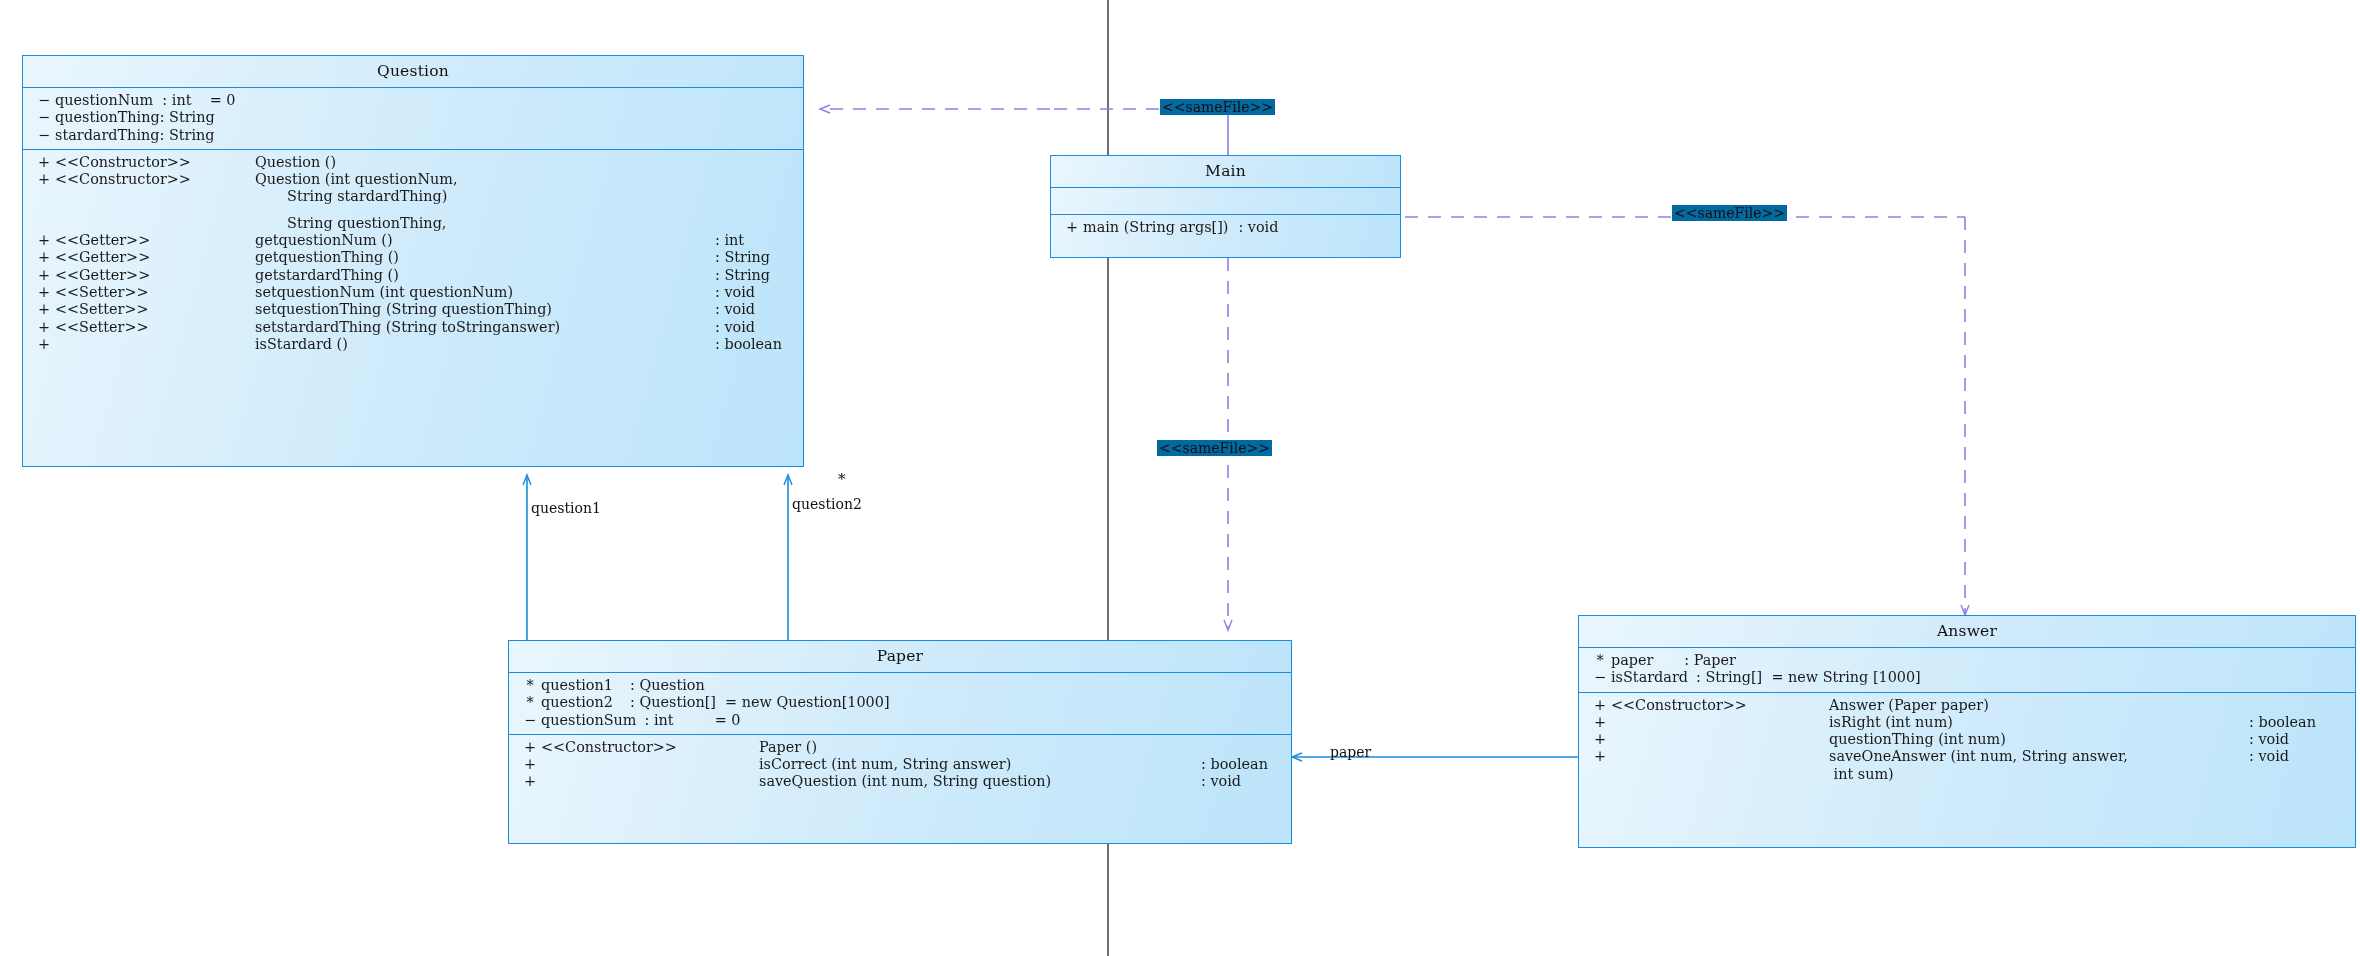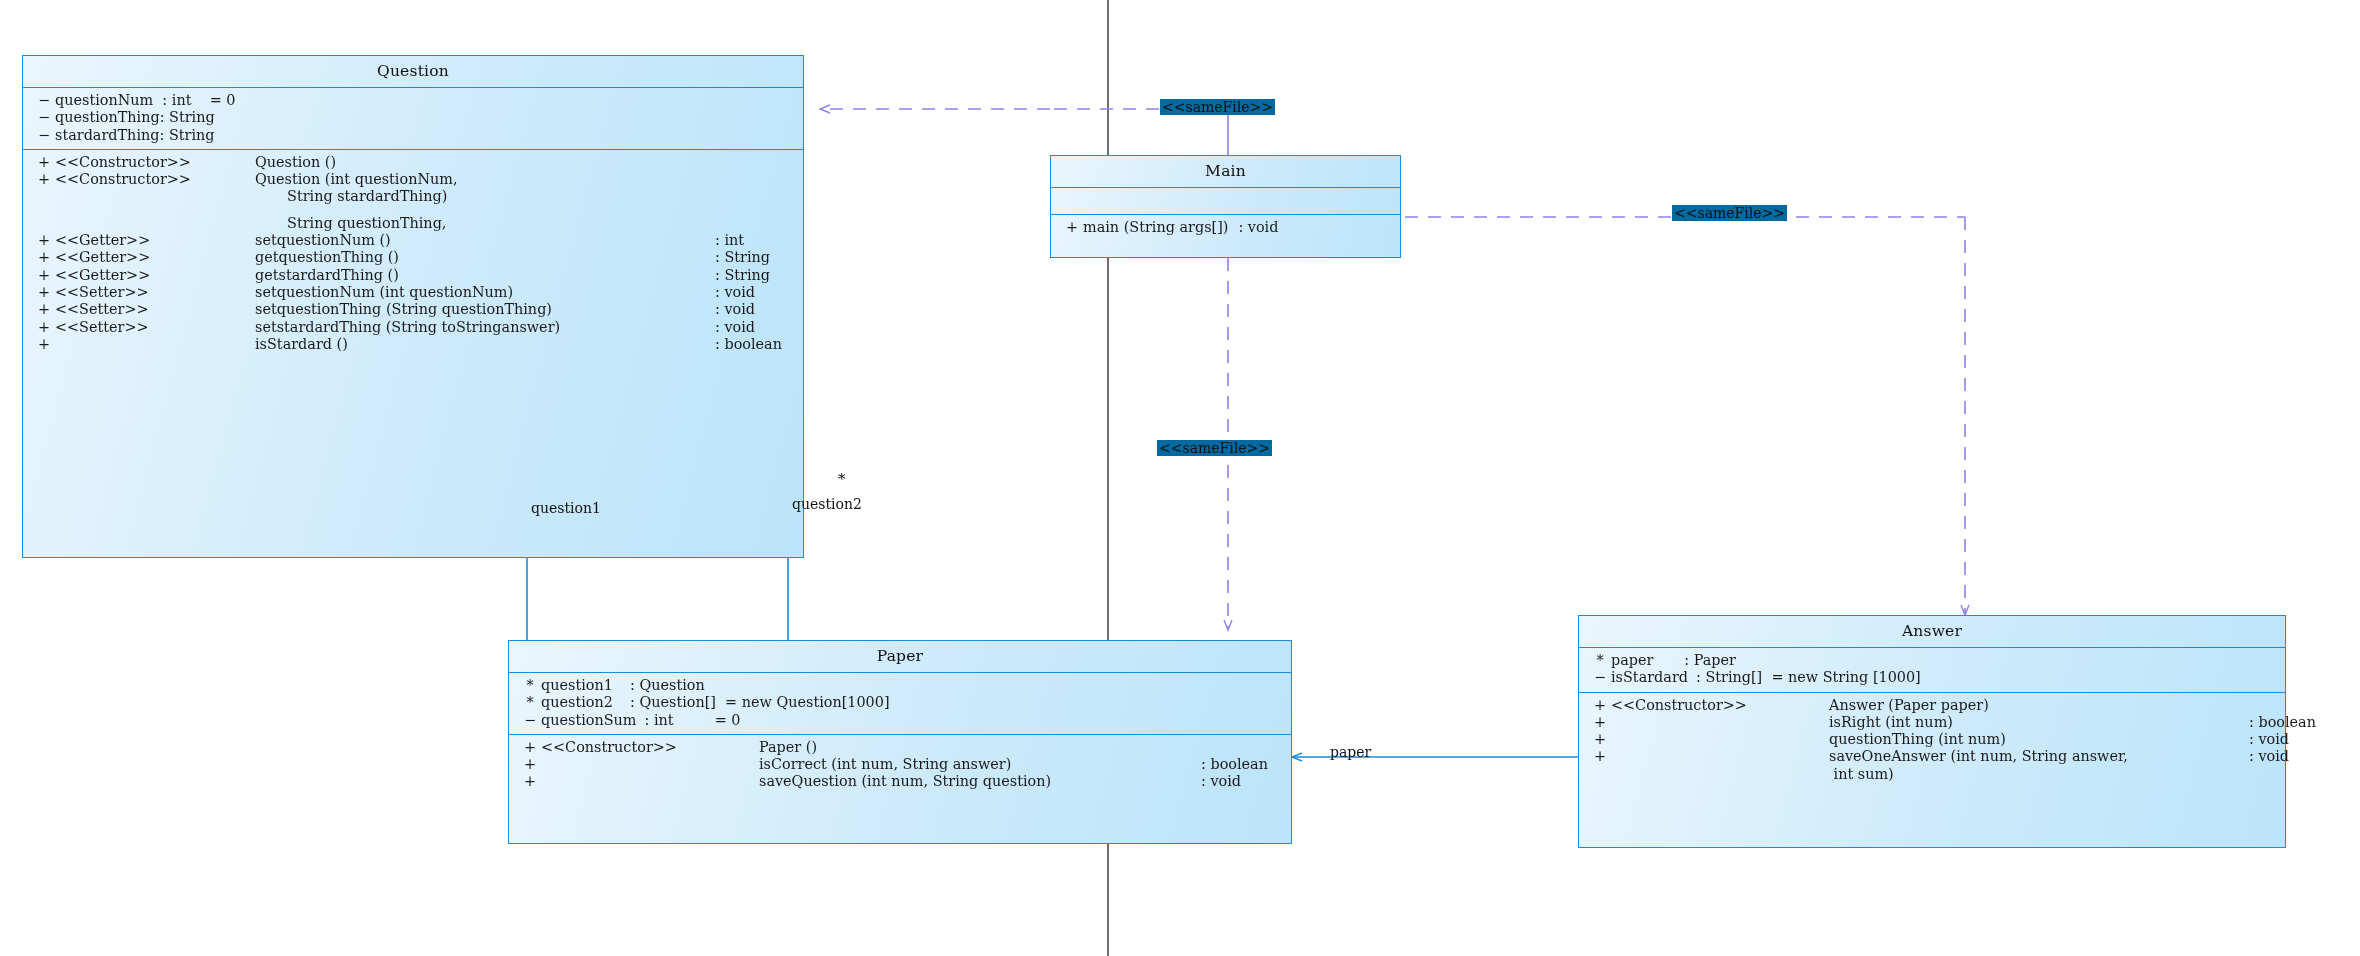--- a/index.html
+++ b/index.html
@@ -61,21 +61,21 @@
 
     <line x1="1228" y1="258" x2="1228" y2="630" stroke="#8b82e8" stroke-width="1.6" stroke-dasharray="13,10" marker-end="url(#openarrowdown)"></line>
 
     <line x1="527" y1="640" x2="527" y2="475" stroke="#1a8cde" stroke-width="1.6" marker-end="url(#assocarrowup)"></line>
 
     <line x1="788" y1="640" x2="788" y2="475" stroke="#1a8cde" stroke-width="1.6" marker-end="url(#assocarrowup)"></line>
 
     <line x1="1578" y1="757" x2="1292" y2="757" stroke="#1a8cde" stroke-width="1.6" marker-end="url(#assocarrowleft)"></line>
   </svg>
 
-  <div class="uml" style="left:22px;top:55px;width:782px;height:503px;">
+  <div class="uml" style="left:22px;top:55px;width:782px;height:412px;">
     <div class="sect">
       <div class="title">Question</div>
     </div>
     <div class="sect">
       <div class="rows" style="padding-left:10px;">
         <div class="row">
           <span class="vis">−</span>
           <span class="nm">questionNum  </span>
           <span class="ty">: int</span>
           <span class="eq">    = 0</span>
@@ -116,21 +116,21 @@
         </div>
         <div class="row">
           <span class="vis"></span>
           <span class="stereo" style="width:200px;flex:0 0 200px;"></span>
           <span class="nm" style="width:460px;flex:0 0 460px;">       String questionThing,</span>
           <span class="ret"></span>
         </div>
         <div class="row">
           <span class="vis">+</span>
           <span class="stereo" style="width:200px;flex:0 0 200px;">&lt;&lt;Getter&gt;&gt;</span>
-          <span class="nm" style="width:460px;flex:0 0 460px;">setquestionNum ()</span>
+          <span class="nm" style="width:460px;flex:0 0 460px;">getquestionNum ()</span>
           <span class="ret">: int</span>
         </div>
         <div class="row">
           <span class="vis">+</span>
           <span class="stereo" style="width:200px;flex:0 0 200px;">&lt;&lt;Getter&gt;&gt;</span>
           <span class="nm" style="width:460px;flex:0 0 460px;">getquestionThing ()</span>
           <span class="ret">: String</span>
         </div>
         <div class="row">
           <span class="vis">+</span>
@@ -225,21 +225,21 @@
         <div class="row">
           <span class="vis">+</span>
           <span class="stereo" style="width:218px;flex:0 0 218px;"></span>
           <span class="nm" style="width:442px;flex:0 0 442px;">saveQuestion (int num, String question)</span>
           <span class="ret">: void</span>
         </div>
       </div>
     </div>
   </div>
 
-  <div class="uml" style="left:1578px;top:615px;width:708px;height:233px;">
+  <div class="uml" style="left:1578px;top:615px;width:778px;height:233px;">
     <div class="sect">
       <div class="title">Answer</div>
     </div>
     <div class="sect">
       <div class="rows" style="padding-left:10px;">
         <div class="row">
           <span class="vis">*</span>
           <span class="nm">paper     </span>
           <span class="ty" style="padding-left:8px;">: Paper</span>
           <span class="eq"></span>

